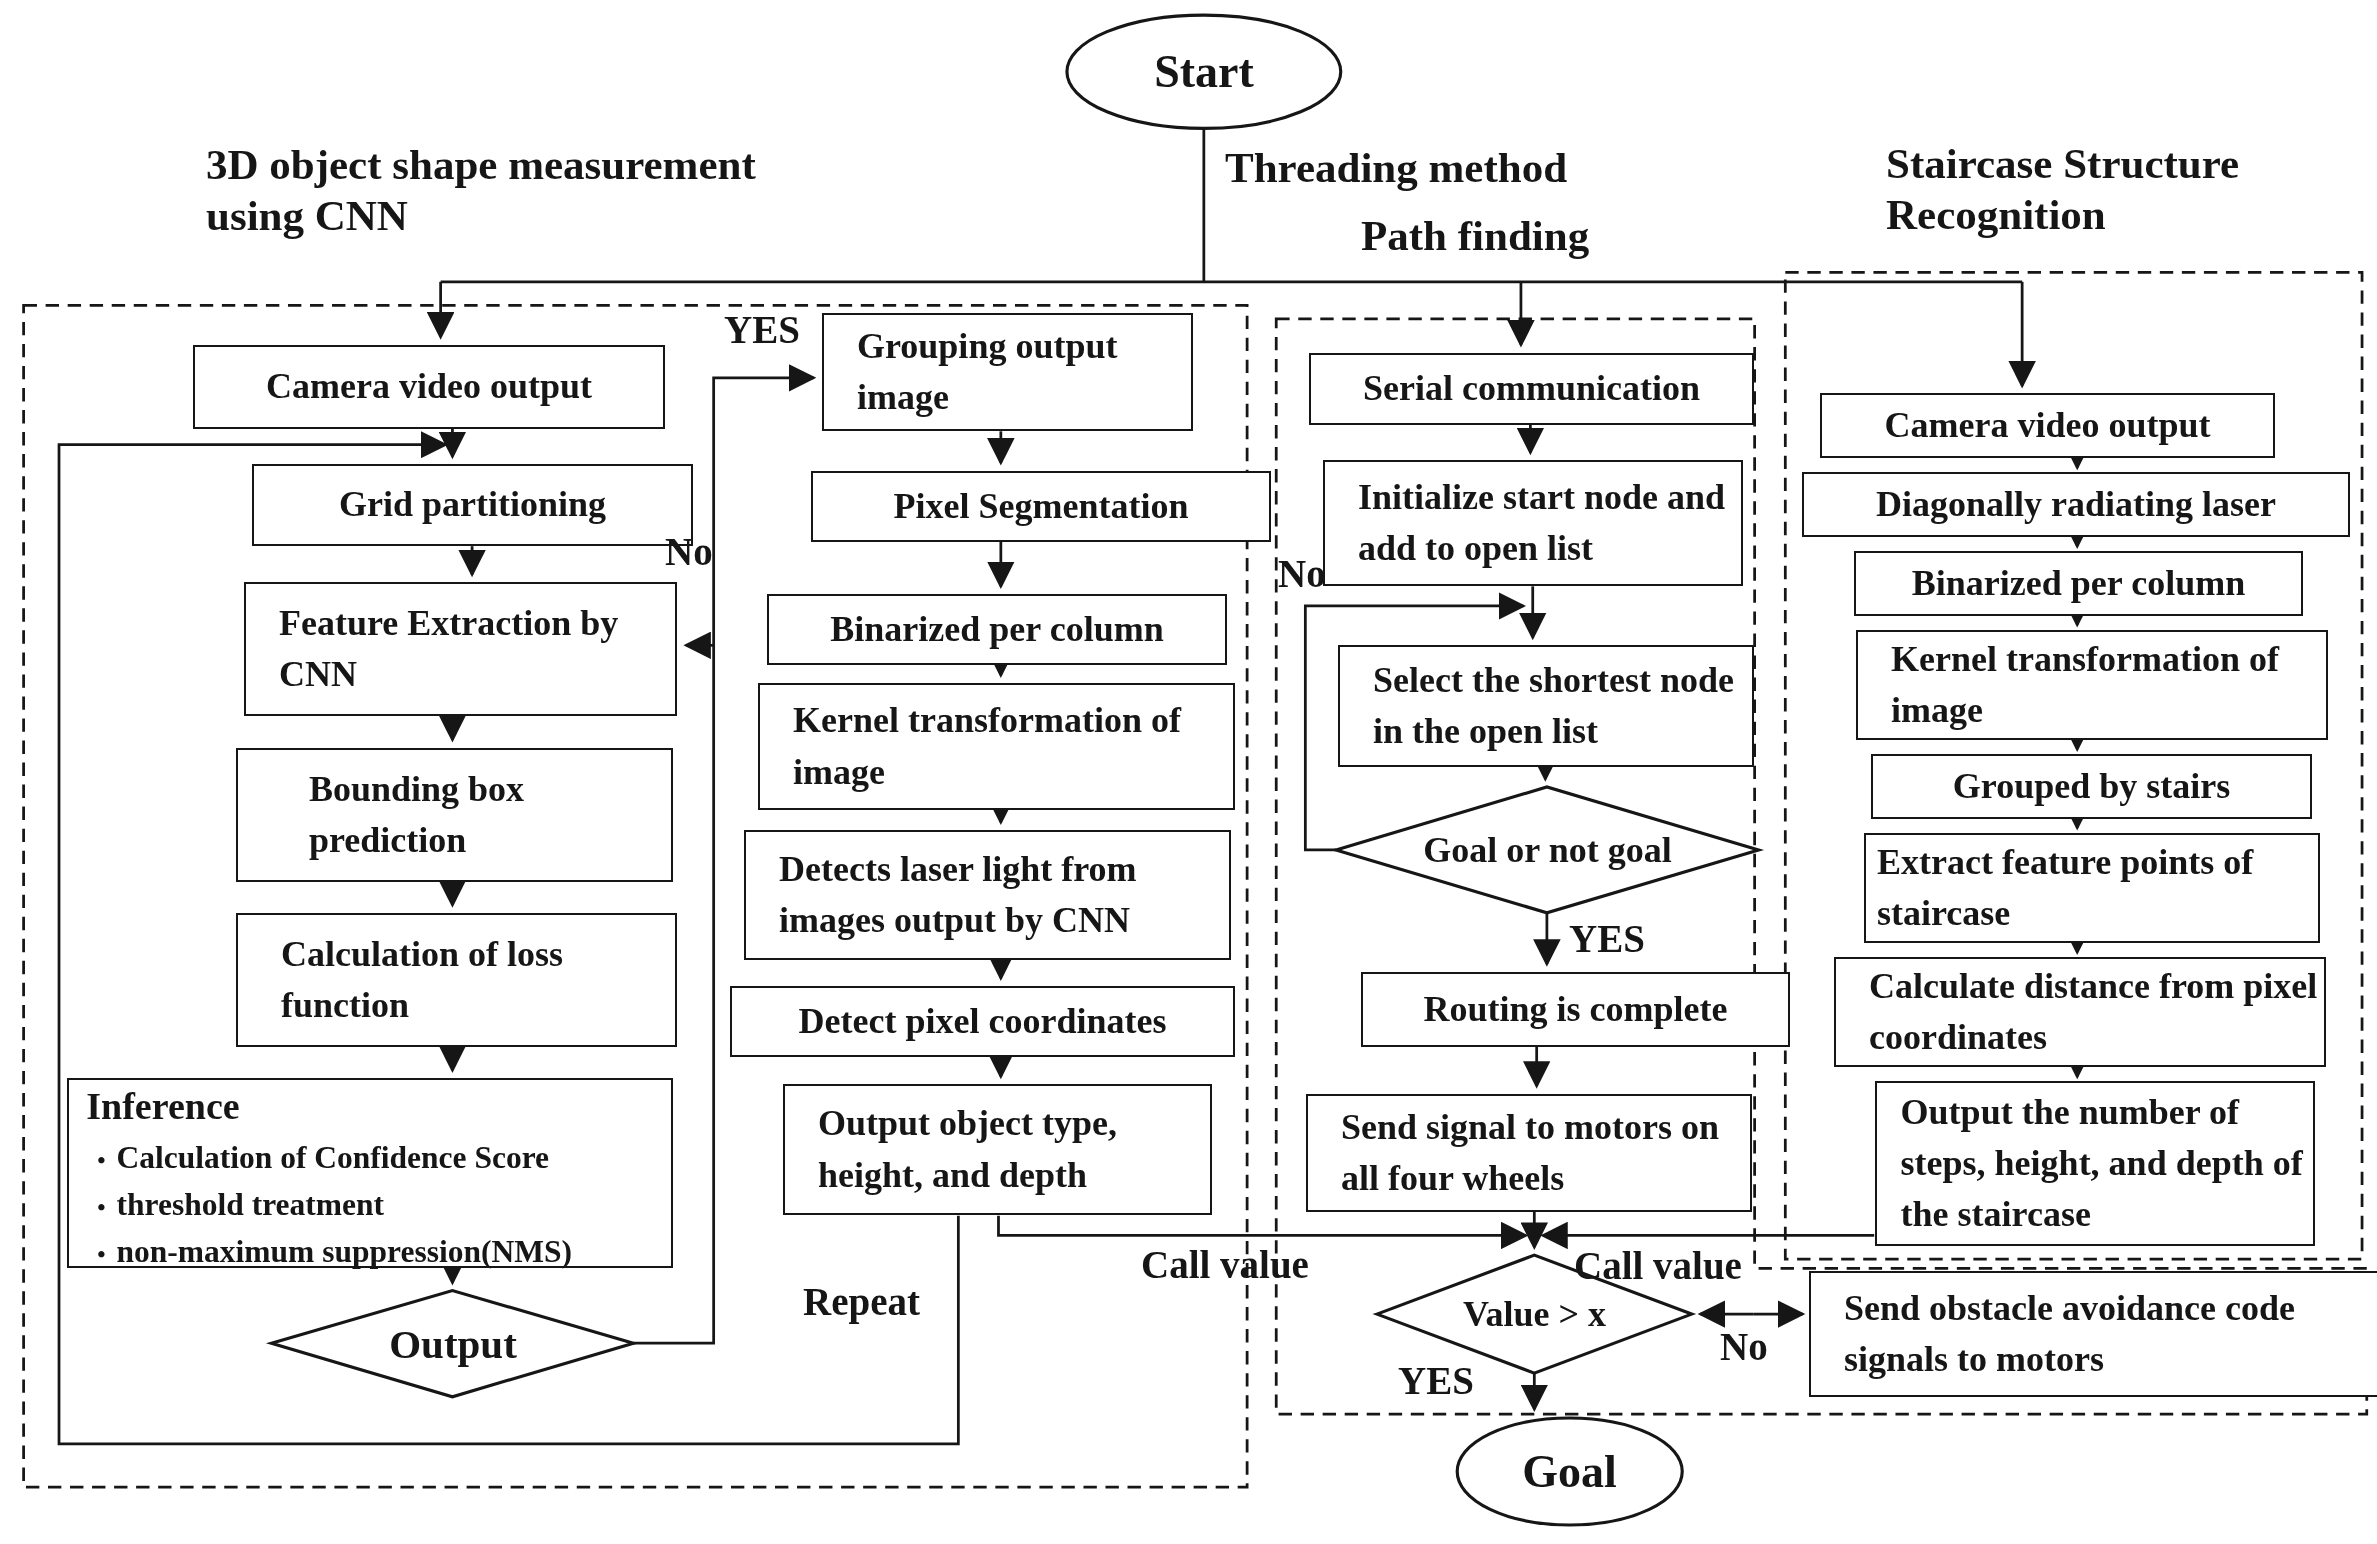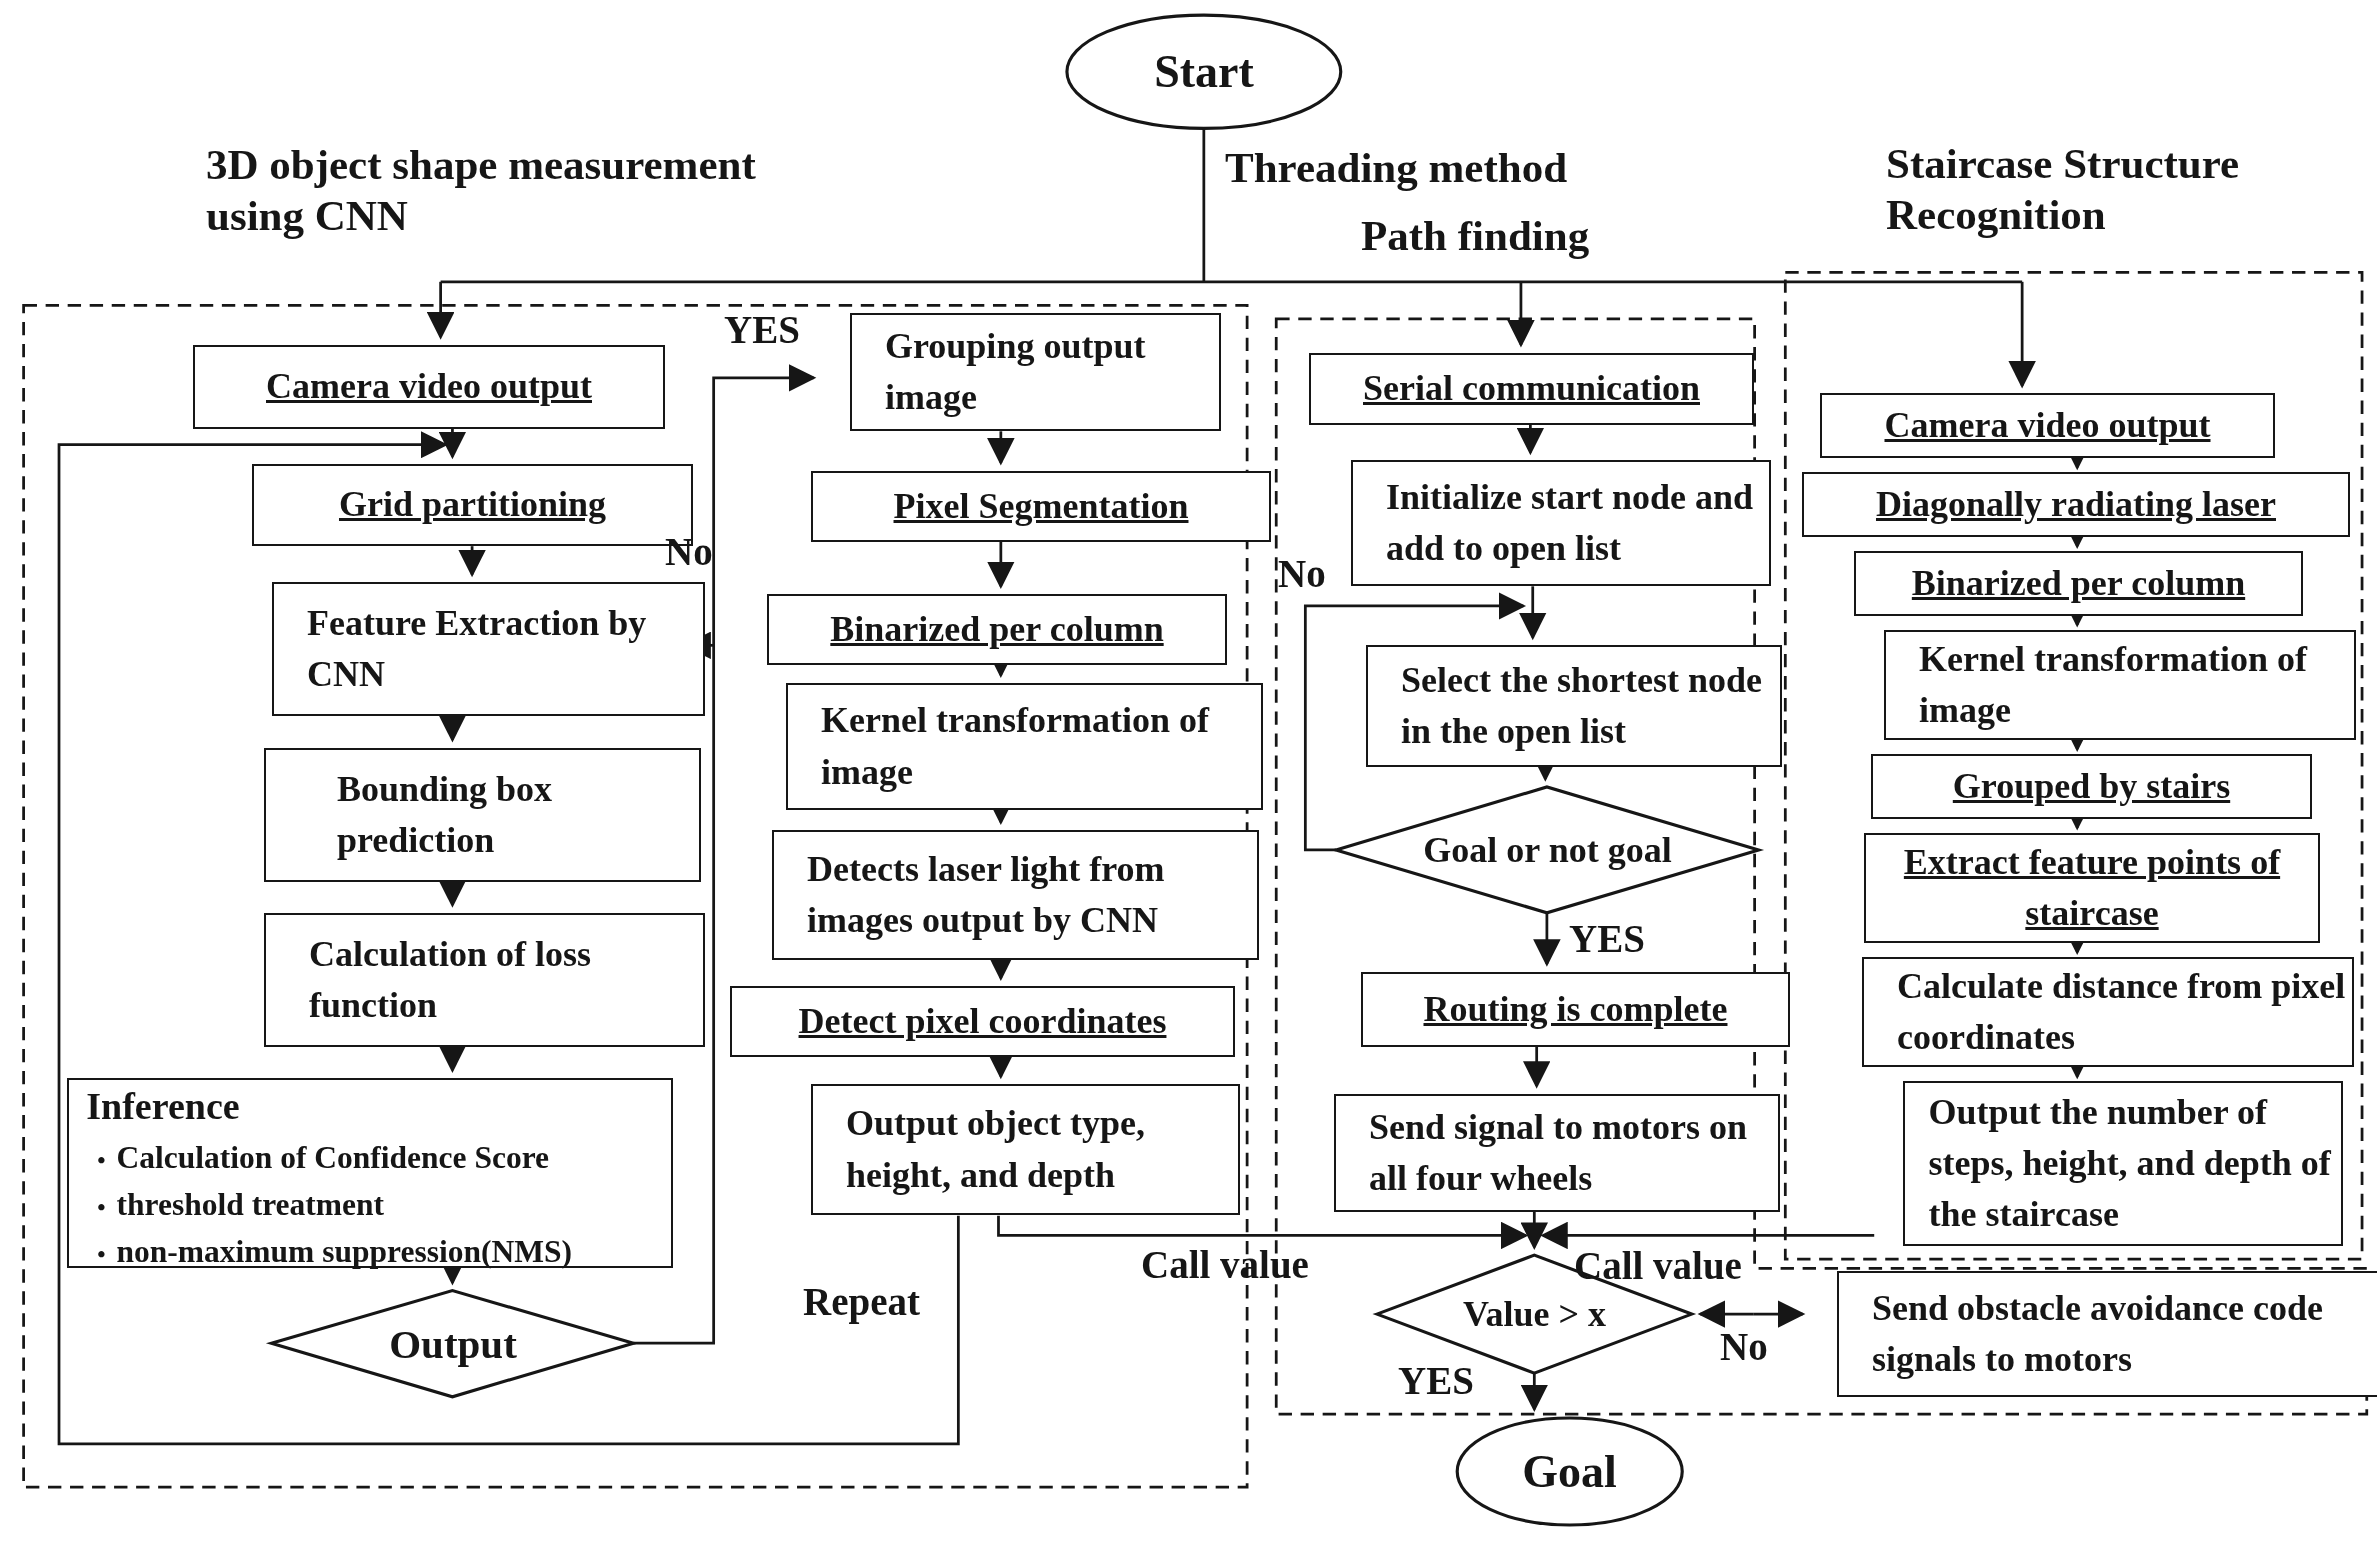--- a/index.html
+++ b/index.html
@@ -1,22 +1,22 @@
 <!DOCTYPE html>
 <html style="font-size:12.6px"><head>
 <meta charset="utf-8">
 <style>
   html,body{margin:0;padding:0;background:#ffffff;}
   .stage{position:relative;width:2377px;height:1544px;background:#fff;overflow:hidden;
          font-family:"Liberation Serif","DejaVu Serif",serif;color:#161616;}
   svg.wires{position:absolute;left:0;top:0;z-index:1;}
   .node{position:absolute;z-index:3;background:#fff;border:2.4px solid #161616;
         font-weight:bold;font-size:36px;line-height:1.42;display:flex;box-sizing:border-box;}
-  .c{align-items:center;justify-content:center;text-align:center;padding:3.1px 11px;text-decoration:underline;}
-  .l{flex-direction:column;justify-content:center;padding-left:33px;padding-right:2px;margin-left:28px;}
+  .c{align-items:center;justify-content:center;text-align:left;padding:3.1px 11px;}
+  .l{flex-direction:column;justify-content:center;padding-left:33px;padding-right:2px;}
   .pl90{padding-left:71px;}
   .pl55{padding-left:43px;}
   .pl30{padding-left:23.6px;}
   .inference{flex-direction:column;justify-content:space-between;padding-left:17.3px;}
   .inf-title{font-size:38px;font-weight:bold;}
   .inf-row{font-size:31.5px;font-weight:bold;line-height:1.5;display:flex;align-items:baseline;}
   .inf-row .bullet{font-size:23.6px;margin:0 11px 0 11px;}
   .shape-label{position:absolute;z-index:4;display:flex;align-items:center;justify-content:center;
         font-weight:bold;background:transparent;}
   .heading{position:absolute;z-index:3;font-weight:bold;font-size:43px;line-height:1.18;white-space:pre-line;}

